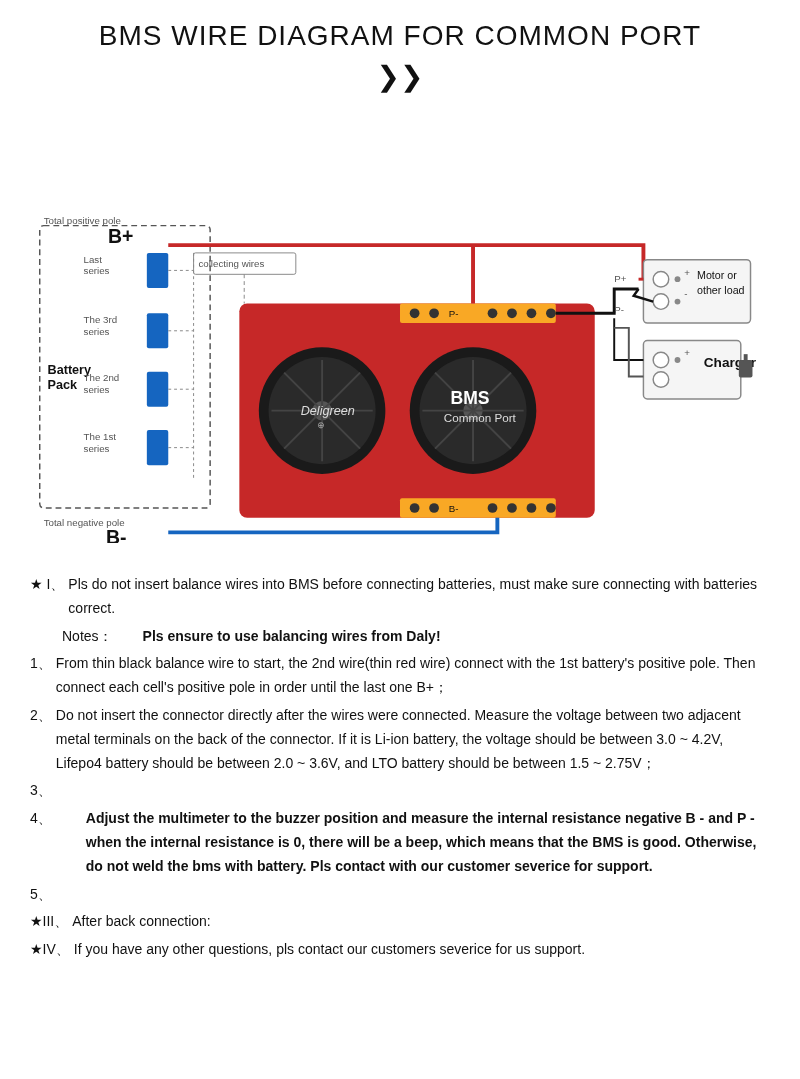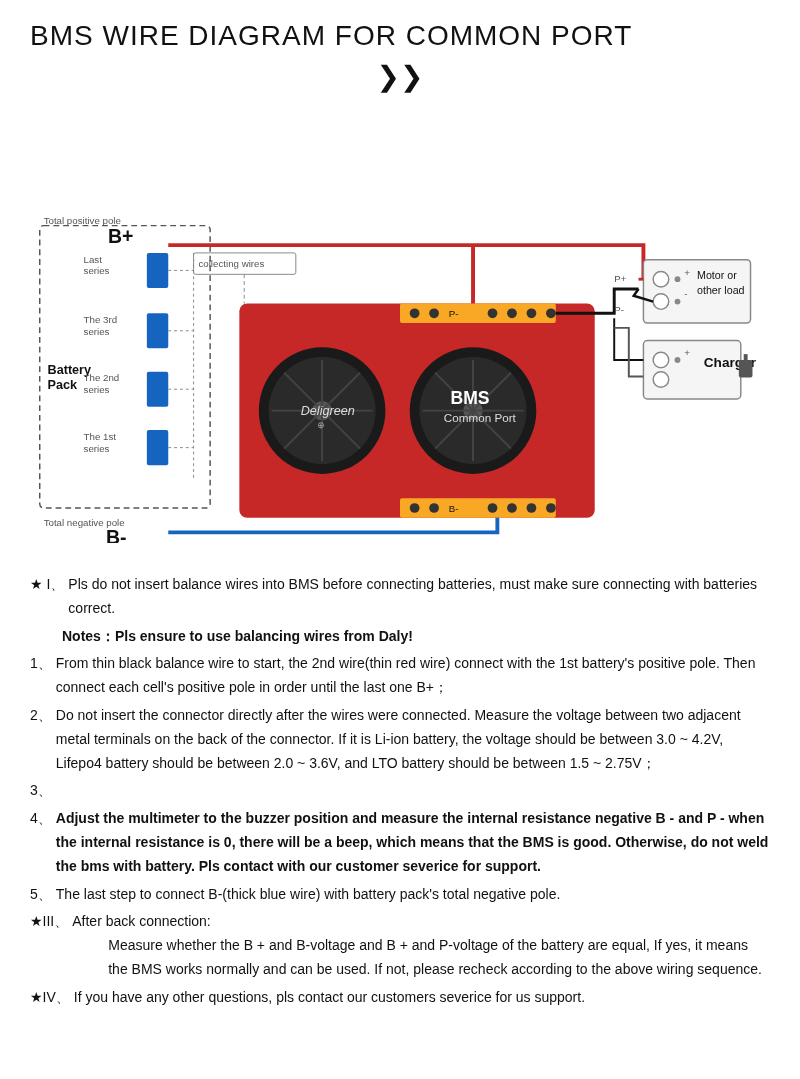--- a/index.html
+++ b/index.html
@@ -7,21 +7,21 @@
       width: 800px;
       min-height: 1079px;
       background: #fff;
       font-family: Arial, sans-serif;
       color: #111;
       padding: 20px 30px;
     }
 
     
     .page-title {
-      text-align: left;
+      text-align: center;
       font-size: 28px;
       font-weight: normal;
       letter-spacing: 1px;
       margin-bottom: 8px;
       color: #111;
     }
 
     .chevron-down {
       text-align: center;
       font-size: 28px;
@@ -47,26 +47,27 @@
       font-size: 14px;
       line-height: 1.7;
       color: #111;
     }
 
     .instructions p {
       margin-bottom: 4px;
     }
 
     .instructions .note-header {
-      font-weight: bold;
+      font-weight: normal;
       padding-left: 32px;
     }
 
     .instructions .bold {
       font-weight: bold;
+      margin-left: 30px;
     }
 
     .star-item {
       display: flex;
       align-items: flex-start;
       margin-bottom: 4px;
     }
 
     .star-item .star {
       margin-right: 4px;
@@ -249,28 +250,26 @@
     <span class="num">3、</span>
   </div>
 
   <div class="numbered-item">
     <span class="num">4、</span>
     <span class="bold">Adjust the multimeter to the buzzer position and measure the internal resistance negative B - and P - when the internal resistance is 0, there will be a beep, which means that the BMS is good. Otherwise, do not weld the bms with battery. Pls contact with our customer severice for support.</span>
   </div>
 
   <div class="numbered-item">
     <span class="num">5、</span>
-    <span>The last step to connect B-(thick blue wire) with battery pack's total negative pole.</span>
   </div>
 
   <div class="star-item">
     <span class="star">★III、</span>
     <div>
       <span>After back connection:</span><br>
-      <span class="indent" style="display:block">Measure whether the B + and B-voltage and B + and P-voltage of the battery are equal, If yes, it means the BMS works normally and can be used. If not, please recheck according to the above wiring sequence.</span>
     </div>
   </div>
 
   <div class="star-item">
     <span class="star">★IV、</span>
     <span>If you have any other questions, pls contact our customers severice for us support.</span>
   </div>
 
 </div>
 

